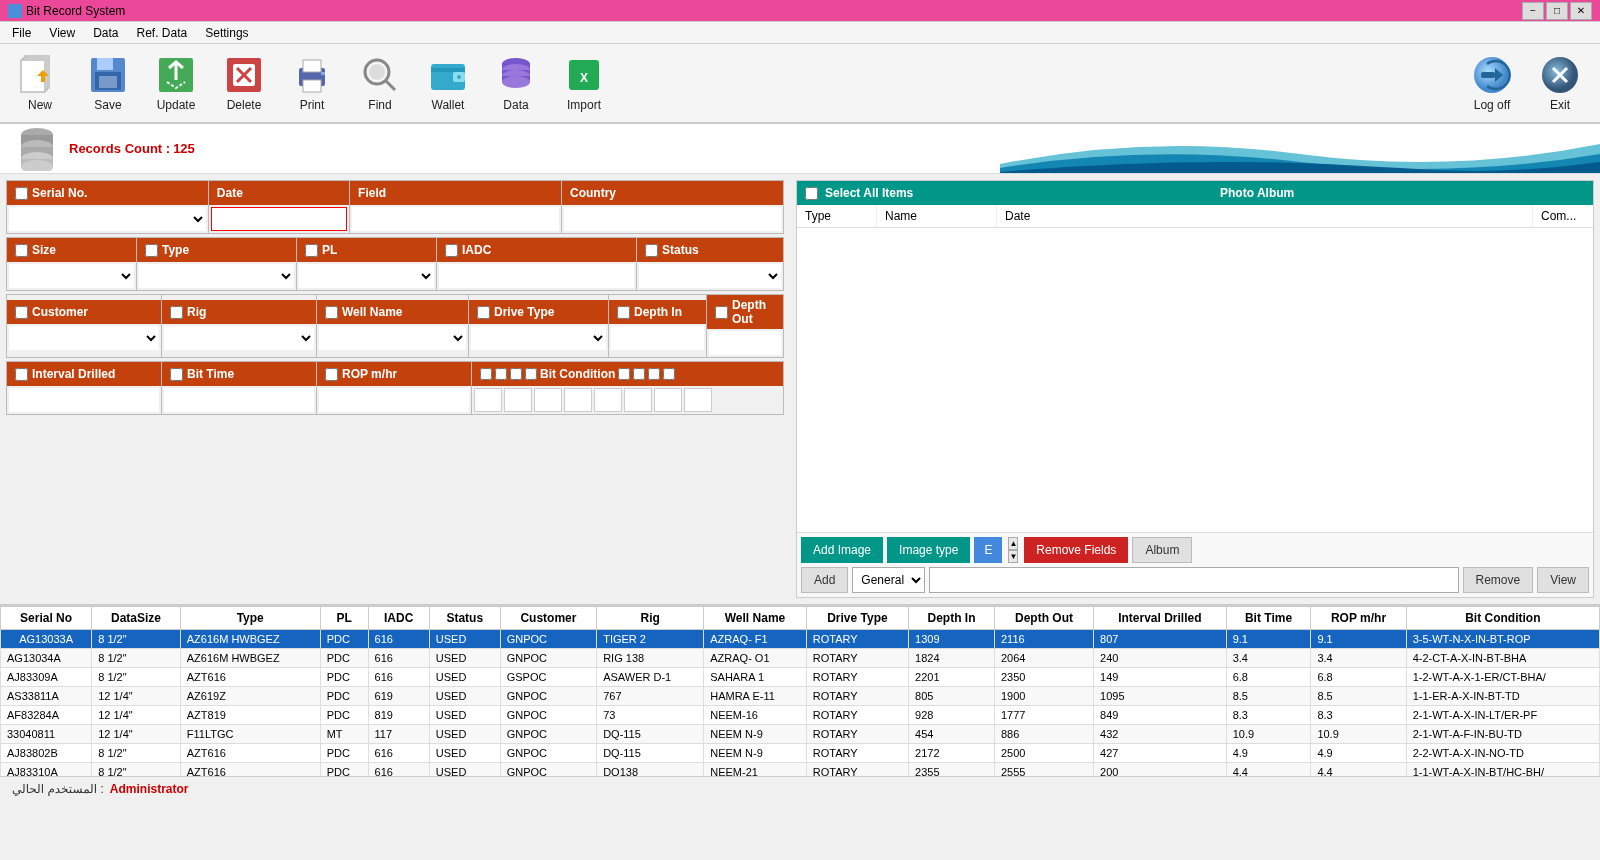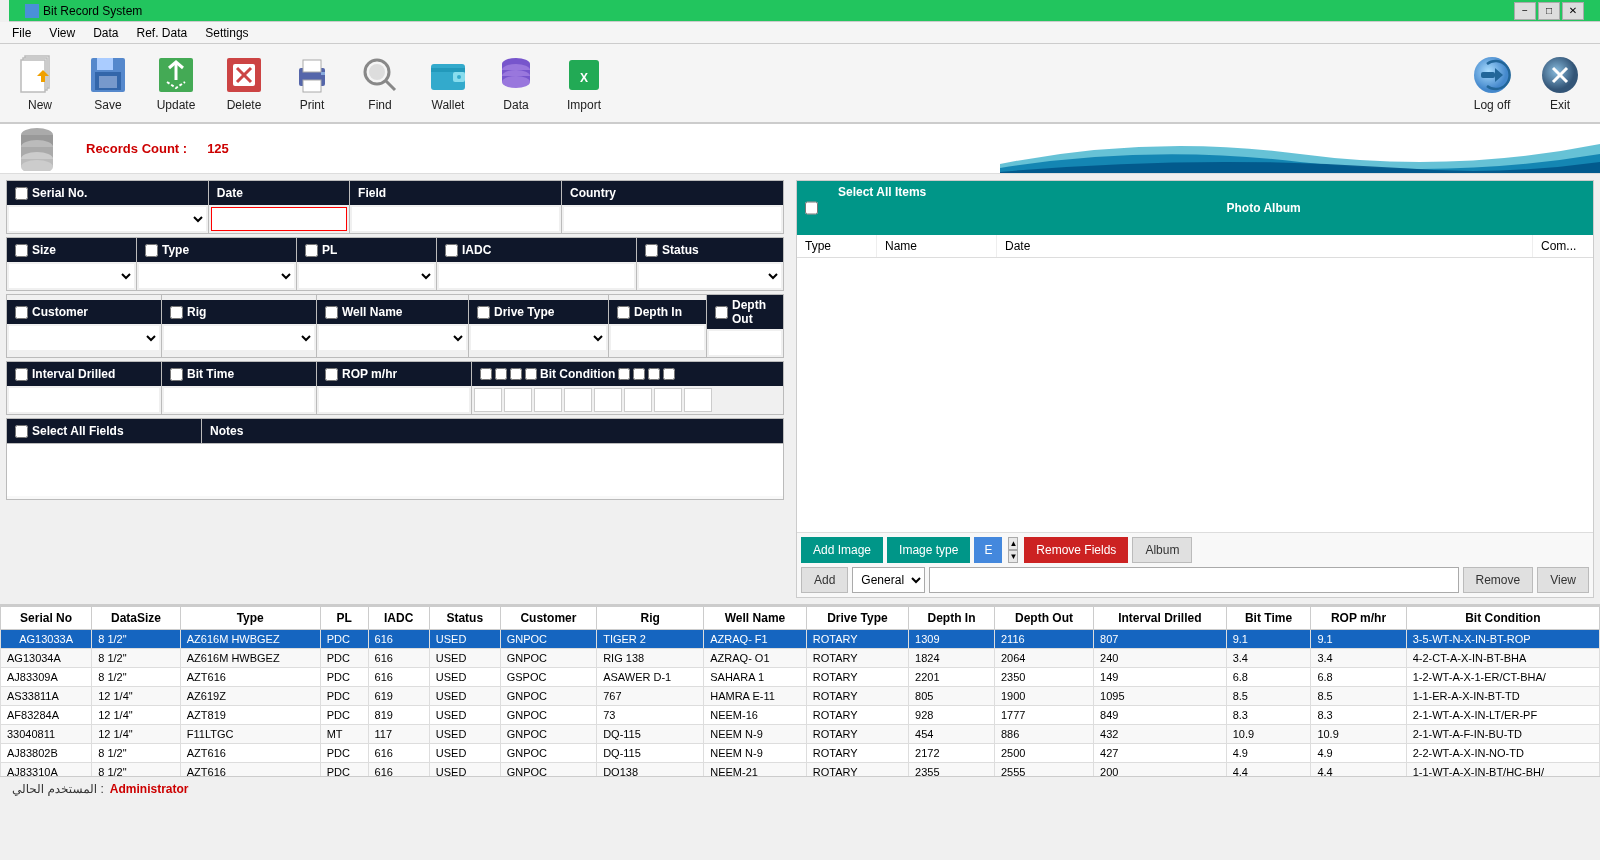--- a/index.html
+++ b/index.html
@@ -1,41 +1,41 @@
 <!DOCTYPE html>
 <html><head>
   <meta charset="utf-8">
   <style>
     * { box-sizing: border-box; margin: 0; padding: 0; font-family: 'Segoe UI', Tahoma, Arial, sans-serif; font-size: 12px; }
     body { background: #f0f0f0; width: 1600px; height: 860px; overflow: hidden; }
     
     
-    .title-bar { background: #22c55e; height: 22px; display: flex; align-items: center; justify-content: space-between; border-bottom: 1px solid #ccc; padding: 0 16px; margin-left: 9px; }
+    .title-bar { background: #ec4899; height: 22px; display: flex; align-items: center; justify-content: space-between; border-bottom: 1px solid #ccc; padding: 0 8px; }
     .title-bar-left { display: flex; align-items: center; gap: 4px; font-size: 11px; }
     .title-bar-icon { width: 14px; height: 14px; background: #4a90d9; display: inline-block; }
     .title-bar-controls { display: flex; gap: 2px; }
     .title-btn { width: 22px; height: 18px; border: 1px solid #aaa; background: #ddd; cursor: pointer; display: flex; align-items: center; justify-content: center; font-size: 10px; }
     
     
     .menu-bar { background: #f5f5f5; height: 22px; display: flex; align-items: center; border-bottom: 1px solid #ccc; padding: 0 4px; gap: 2px; }
     .menu-item { padding: 2px 8px; cursor: pointer; font-size: 12px; }
     
     
     .toolbar { background: #f5f5f5; height: 80px; display: flex; align-items: center; border-bottom: 2px solid #ccc; padding: 4px 8px; gap: 4px; }
     .toolbar-right { margin-left: auto; display: flex; gap: 4px; }
     .tool-btn { display: flex; flex-direction: column; align-items: center; justify-content: center; width: 64px; height: 70px; cursor: pointer; border: 1px solid transparent; padding: 4px; background: transparent; }
     .tool-icon { width: 42px; height: 42px; display: flex; align-items: center; justify-content: center; }
     .tool-label { font-size: 12px; color: #222; margin-top: 2px; }
     
     
-    .records-bar { background: white; height: 50px; display: flex; align-items: center; padding: 0 16px; gap: 20px; border-bottom: 1px solid #ddd; position: relative; overflow: hidden; }
+    .records-bar { background: white; height: 50px; display: flex; align-items: center; padding: 0 16px; gap: 3px; border-bottom: 1px solid #ddd; position: relative; overflow: hidden; }
     .records-label { color: #cc0000; font-size: 13px; font-weight: bold; }
     .records-count { color: #cc0000; font-size: 13px; font-weight: bold; }
     
-    .cell-header { background: #0f172a; color: white; padding: 3px 8px; font-size: 12px; font-weight: bold; display: flex; align-items: center; gap: 4px; min-height: 24px; }
+    .cell-header { background: #c2410c; color: white; padding: 3px 8px; font-size: 12px; font-weight: bold; display: flex; align-items: center; gap: 4px; min-height: 24px; }
     .td-input { padding: 2px; }
     .td-input input[type=text], .td-input select { width: 100%; border: none; outline: none; font-size: 12px; height: 24px; padding: 2px 4px; background: white; }
     .date-field { color: red; border: 1px solid red !important; text-align: center; font-weight: bold; }
     
     
     .photo-album { background: white; border: 1px solid #ccc; height: 100%; display: flex; flex-direction: column; }
     .btn-teal { background: #009688; color: white; border: none; padding: 4px 12px; cursor: pointer; font-size: 12px; height: 26px; }
     .btn-gray { background: #e0e0e0; color: #333; border: 1px solid #bbb; padding: 4px 12px; cursor: pointer; font-size: 12px; height: 26px; }
     .btn-red { background: #cc2222; color: white; border: none; padding: 4px 12px; cursor: pointer; font-size: 12px; height: 26px; }
     .btn-e { background: #4488dd; color: white; border: none; padding: 4px 8px; cursor: pointer; font-size: 12px; height: 26px; width: 28px; }
@@ -454,54 +454,32 @@
             <input type="text" style="width: 28px; border: 1px solid rgb(204, 204, 204); outline: none; font-size: 12px; height: 24px; padding: 2px;">
             <input type="text" style="width: 28px; border: 1px solid rgb(204, 204, 204); outline: none; font-size: 12px; height: 24px; padding: 2px;">
             <input type="text" style="width: 28px; border: 1px solid rgb(204, 204, 204); outline: none; font-size: 12px; height: 24px; padding: 2px;">
             <input type="text" style="width: 28px; border: 1px solid rgb(204, 204, 204); outline: none; font-size: 12px; height: 24px; padding: 2px;">
           </div>
         </td>
       </tr>
     </tbody>
       </table>
 
-    <table style="width:100%;border-collapse:collapse;margin-bottom:3px;">
-      <tbody>
-          <tr>
-        <td style="width:195px;border:1px solid #bbb;">
-          <div class="cell-header">
-            <input type="checkbox" style="">
-            <span>Select All Fields</span>
-          </div>
-        </td>
-        <td style="border:1px solid #bbb;border-left:none;">
-          <div class="cell-header">
-            <span>Notes</span>
-          </div>
-        </td>
-      </tr>
-      <tr>
-        <td colspan="2" style="border:1px solid #bbb;border-top:none;">
-          <textarea style="width: 100%; height: 52px; border: none; outline: none; resize: none; font-size: 12px; padding: 4px;"></textarea>
-        </td>
-      </tr>
-    </tbody>
-      </table>
 
   </div>
 
   <div style="flex:1; padding:6px;">
     <div class="photo-album">
 
       <div style="display:flex;background:#009688;">
-        <div style="background:#009688;color:white;padding:4px 8px;display:flex;gap:20px;font-size:12px;font-weight:bold;">
+        <div style="background:#009688;color:white;padding:4px 8px;display:flex;align-items:center;gap:7px;font-size:12px;font-weight:bold;">
           <input type="checkbox" style="">
           <span>Select All Items</span>
         </div>
-        <div style="background:#009688;color:white;padding:20px 8px;flex:1;text-align:center;font-size:12px;font-weight:bold;">
+        <div style="background:#009688;color:white;padding:5px 8px;flex:1;text-align:center;font-size:12px;font-weight:bold;">
           <span>Photo Album</span>
         </div>
       </div>
 
       <div style="display:flex;border-bottom:1px solid #ddd;background:white;">
         <div style="flex:0 0 80px;padding:4px 8px;font-size:12px;font-weight:normal;border-right:1px solid #eee;">Type</div>
         <div style="flex:0 0 120px;padding:4px 8px;font-size:12px;font-weight:normal;border-right:1px solid #eee;">Name</div>
         <div style="flex:1;padding:4px 8px;font-size:12px;font-weight:normal;border-right:1px solid #eee;">Date</div>
         <div style="flex:0 0 60px;padding:4px 8px;font-size:12px;font-weight:normal;">Com...</div>
       </div>

